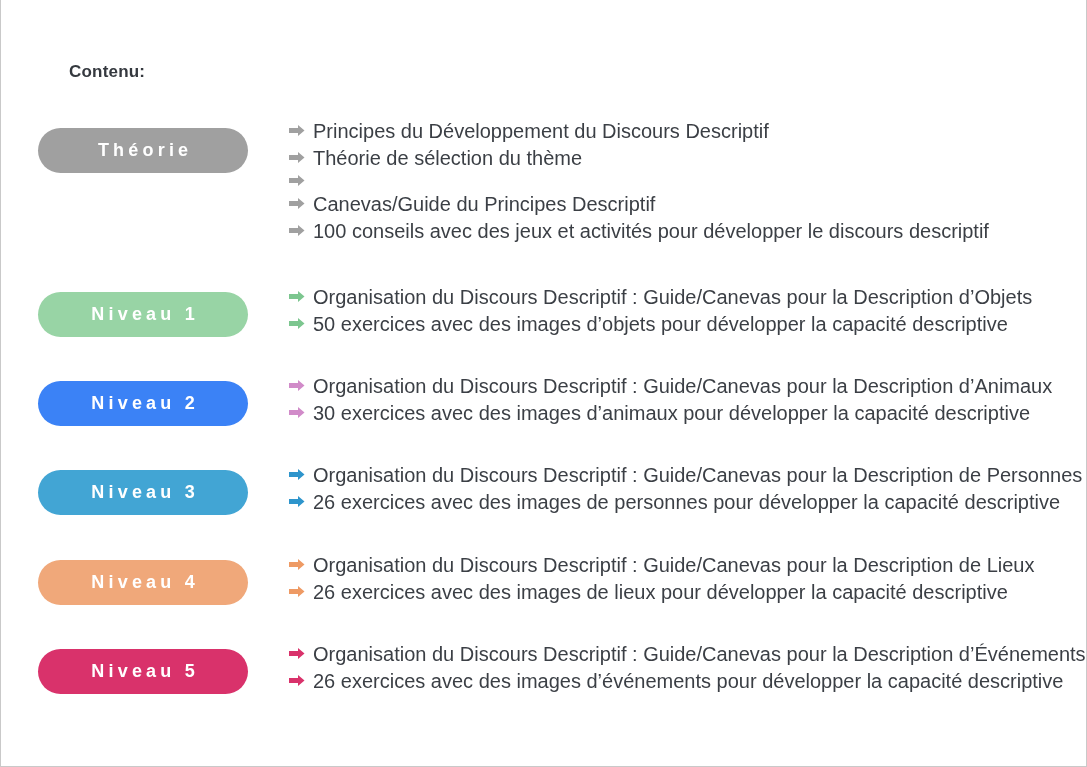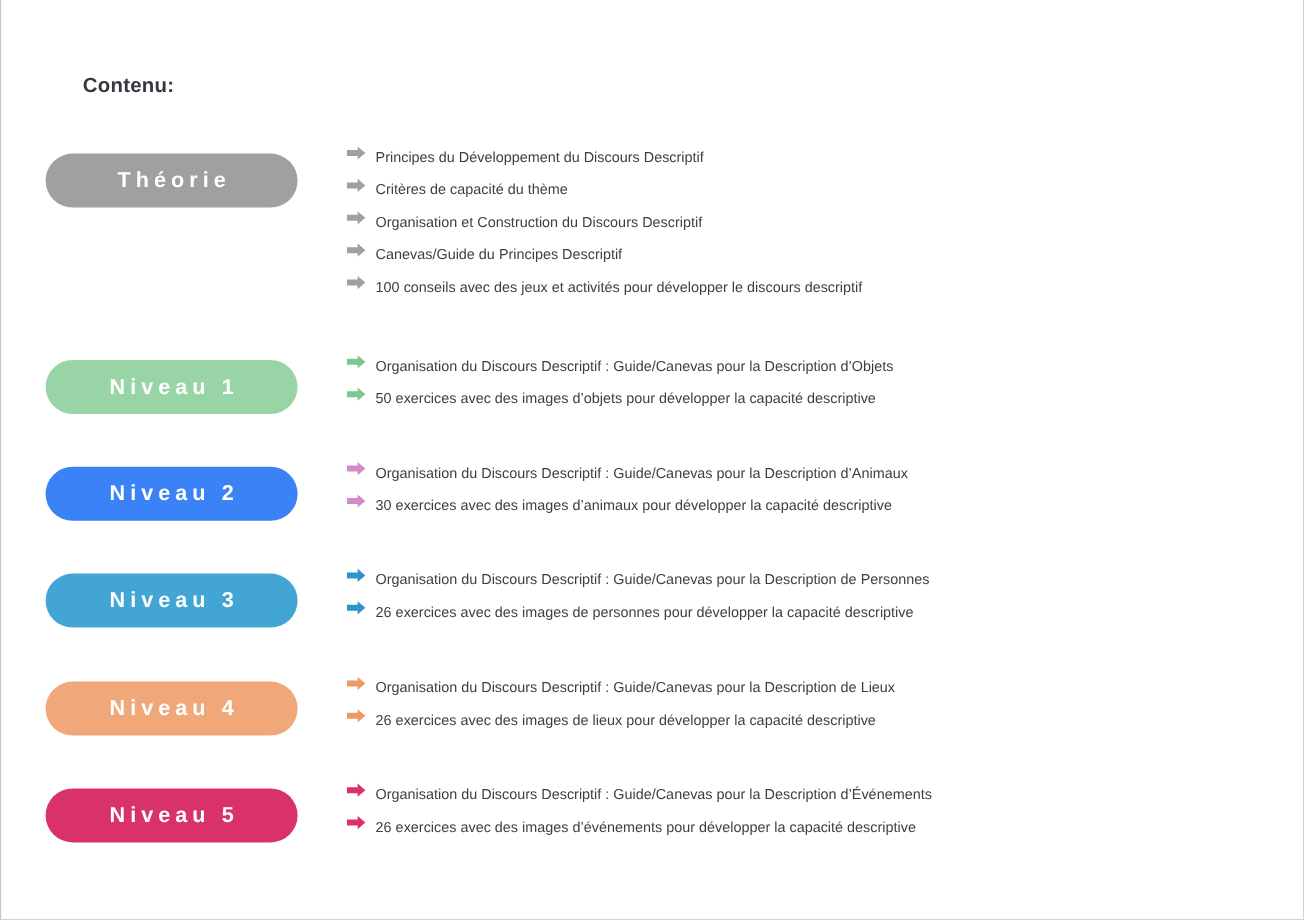--- a/index.html
+++ b/index.html
@@ -78,21 +78,21 @@
   .items-col {
     flex: 1 1 auto;
     padding-left: 41px;
     box-sizing: border-box;
   }
 
   .item {
     display: flex;
     align-items: baseline;
     margin-bottom: 6px;
-    font-size: 12px;
+    font-size: 20px;
     color: #3b3f45;
     line-height: 21px;
     white-space: nowrap;
   }
 
   .arrow {
     flex: 0 0 auto;
     width: 16px;
     margin-right: 8px;
     position: relative;
@@ -144,29 +144,28 @@
                 </svg>
               </span>
               <span>Principes du Développement du Discours Descriptif</span>
             </div>
             <div class="item">
               <span class="arrow">
                 <svg width="16" height="13" viewBox="0 0 16 13">
                   <path d="M0 4.0 L9 4.0 L9 1.0 L15.5 6.5 L9 12.0 L9 9.0 L0 9.0 Z" fill="#a0a0a0"></path>
                 </svg>
               </span>
-              <span>Critères de capacité du thème</span>
-            </div>
-            <div class="item">
-              <span class="arrow">
-                <svg width="16" height="13" viewBox="0 0 16 13">
-                  <path d="M0 4.0 L9 4.0 L9 1.0 L15.5 6.5 L9 12.0 L9 9.0 L0 9.0 Z" fill="#a0a0a0"></path>
-                </svg>
-              </span>
-              <span>Organisation et Construction du Discours Descriptif</span>
+              <span>Théorie de sélection du thème</span>
+            </div>
+            <div class="item">
+              <span class="arrow">
+                <svg width="16" height="13" viewBox="0 0 16 13">
+                  <path d="M0 4.0 L9 4.0 L9 1.0 L15.5 6.5 L9 12.0 L9 9.0 L0 9.0 Z" fill="#a0a0a0"></path>
+                </svg>
+              </span>
             </div>
             <div class="item">
               <span class="arrow">
                 <svg width="16" height="13" viewBox="0 0 16 13">
                   <path d="M0 4.0 L9 4.0 L9 1.0 L15.5 6.5 L9 12.0 L9 9.0 L0 9.0 Z" fill="#a0a0a0"></path>
                 </svg>
               </span>
               <span>Canevas/Guide du Principes Descriptif</span>
             </div>
             <div class="item">

